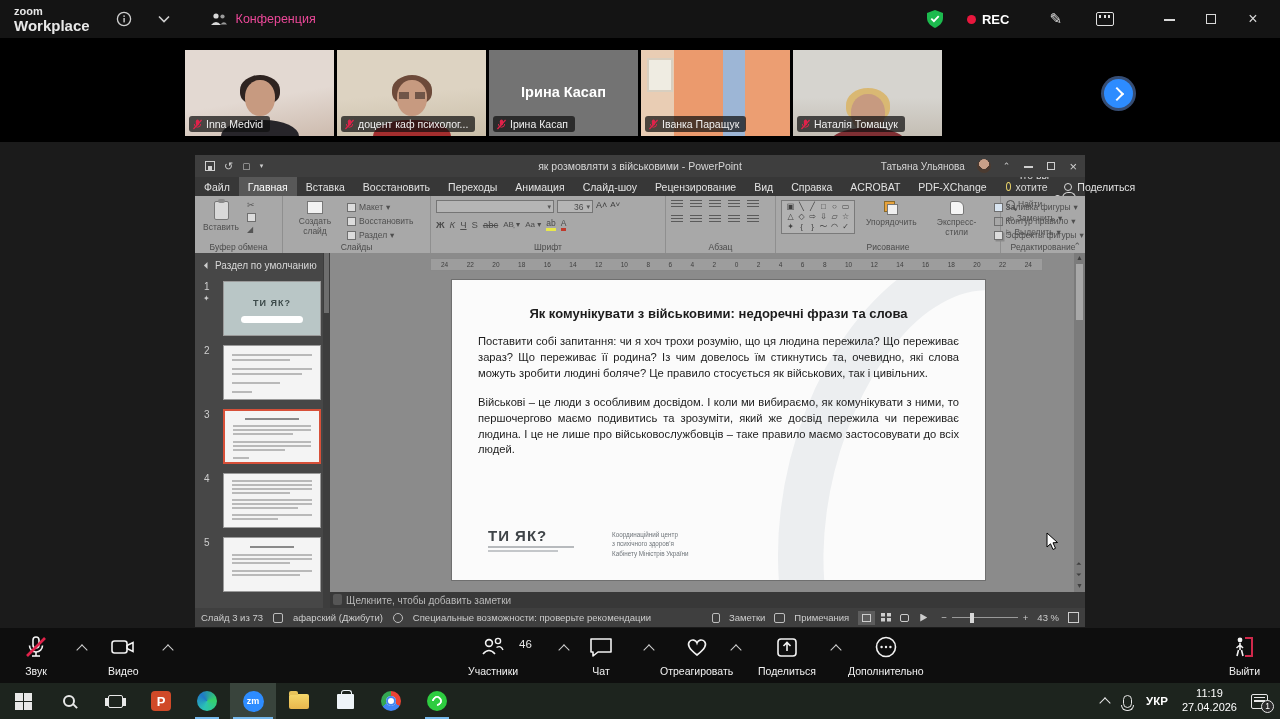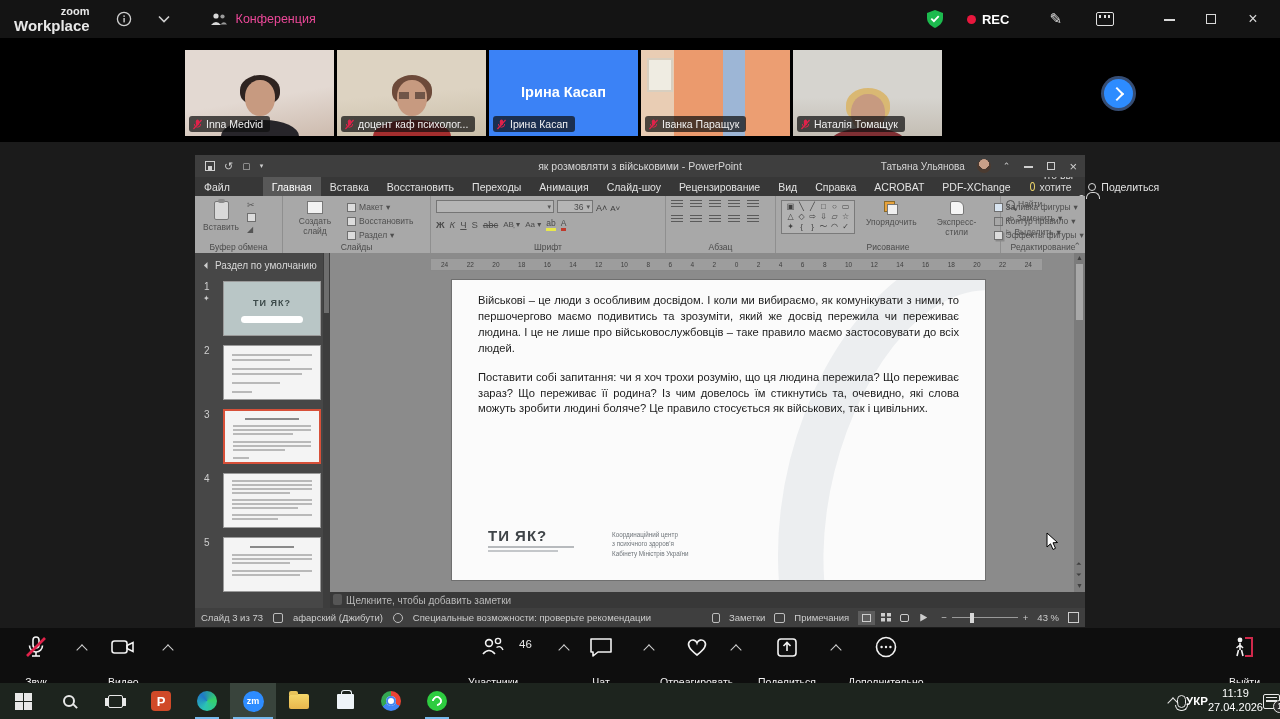--- a/index.html
+++ b/index.html
@@ -4,21 +4,21 @@
 <style>
   * { margin:0; padding:0; box-sizing:border-box; }
   html,body { width:1280px; height:719px; overflow:hidden; background:#000;
     font-family:"Liberation Sans", sans-serif; }
   .screen { position:relative; width:1280px; height:719px; background:#000; }
 
   
   .topbar { position:absolute; top:0; left:0; width:1280px; height:38px; background:#141414;
     display:flex; align-items:center; color:#e8e8e8; }
   .brand { margin-left:14px; line-height:1; }
-  .brand .z1 { font-size:11px; font-weight:bold; display:block;text-align:right; }
+  .brand .z1 { font-size:11px; font-weight:bold; display:block; }
   .brand .z2 { font-size:15px; font-weight:bold; display:block; margin-top:1px; }
   .tb-ico { color:#cfcfcf; font-size:14px; margin-left:26px; display:flex; align-items:center; }
   .meet-tab { display:flex; align-items:center; gap:8px; margin-left:40px; font-size:12.5px; color:#ec4899; }
   .screen-tab { position:absolute; left:435px; top:4px; width:230px; height:34px; background:#2b2b2b;
     border-radius:8px 8px 0 0; display:flex; align-items:center; gap:8px; padding:0 10px; font-size:12.5px; }
   .screen-tab .mini-avatar { width:18px; height:18px; border-radius:5px;
     background:radial-gradient(circle at 50% 35%, #caa088 0 40%, #5a4638 41% 75%, #8a7a6c 76%); }
   .ellipsis-circle { margin-left:auto; width:17px; height:17px; border:1.4px solid #cfcfcf; border-radius:50%;
     display:flex; align-items:center; justify-content:center; font-size:10px; letter-spacing:1px; color:#cfcfcf; }
   .topbar-right { position:absolute; right:0; top:0; height:38px; display:flex; align-items:center; gap:0; }
@@ -56,21 +56,21 @@
   .t2 .hair{background:#4a3a36;} .t2 .body{background:#37506e;}
   .t2 .ytxt { position:absolute; top:4px; left:22px; right:4px; height:4px; background:#e5d23c; opacity:.85; border-radius:2px;}
   .t2 .ytxt.l2 { top:12px; right:30px; }
   .t2 .ytxt.l3 { top:20px; left:22px; right:60px; }
   .t2 .cathedral { position:absolute; left:16px; bottom:0; width:34px; height:52px; background:#7d4a3c;
     clip-path:polygon(50% 0, 62% 18%, 62% 40%, 100% 55%, 100% 100%, 0 100%, 0 55%, 38% 40%, 38% 18%); opacity:.9;}
   .t3 { background:linear-gradient(175deg,#ddd3c2 0 50%, #cabfa9 100%); }
   .t3 .hair{background:#6d4a3a;} .t3 .body{background:#a32e2e;}
   .t3 .glasses,.t2 .glasses { position:absolute; top:12px; left:50%; transform:translateX(-50%); width:26px; height:7px;
     border-left:10px solid rgba(40,30,25,.55); border-right:10px solid rgba(40,30,25,.55); }
-  .t4 { background:#3b82f6; }
+  .t4 { background:#737373; }
   .t4 .big-name { position:absolute; top:34px; width:100%; text-align:center; color:#fff;
     font-size:14.5px; font-weight:bold; }
   .t5 { background:linear-gradient(90deg,#e9cdb4 0 22%, #eb9a6d 22% 55%, #9db6d6 55% 70%, #ec9e72 70%); }
   .t5 .window { position:absolute; left:6px; top:8px; width:26px; height:34px; background:#efece2; border:2px solid #d8cfc0; }
   .t6 { background:linear-gradient(180deg,#d6d4cf 0 55%, #c4beb4 100%); }
   .t6 .head { top:14px; width:34px; height:38px; }
   .t6 .hair { top:8px; width:44px; height:34px; background:#d9b873; }
   .t6 .body { bottom:-22px; background:#7e2f33; }
   .next-btn { position:absolute; left:1104px; top:41px; width:29px; height:29px; border-radius:50%;
     background:#2d8cff; box-shadow:0 0 0 3px rgba(120,170,255,.45); display:flex; align-items:center;
@@ -93,21 +93,21 @@
   .ppt-tb-right { margin-left:auto; display:flex; align-items:center; gap:12px; margin-right:8px; font-size:10px; }
   .ppt-avatar { width:14px; height:14px; border-radius:50%;
     background:radial-gradient(circle at 50% 35%, #caa088 0 42%, #4a3a30 43%); }
   .chrome-g { color:#cfcfcf; font-size:11px; display:flex; gap:14px; align-items:center; }
 
   
   .ppt-tabsrow { height:19px; background:#373737; display:flex; align-items:center; color:#e2e2e2;
     font-size:10.5px; flex:0 0 auto; }
   .ppt-tabs { display:flex; height:100%; }
   .ppt-tabs span { padding:0 9px; display:flex; align-items:center; white-space:nowrap; }
-  .ppt-tabs span:nth-of-type(2) { background:#585858; color:#fff;margin-left:24px; }
+  .ppt-tabs span:nth-of-type(2) { background:#585858; color:#fff; }
   .tellme { display:flex; align-items:center; gap:5px; margin-left:10px; color:#dadada; }
   .bulb { width:9px; height:9px; border-radius:50%; border:1.3px solid #e8d26a; position:relative; }
   .ppt-sharebtn { margin-left:auto; margin-right:12px; display:flex; align-items:center; gap:5px; }
   .person-glyph { width:8px; height:8px; border-radius:50%; border:1.3px solid #dadada; position:relative; }
   .person-glyph::after{content:"";position:absolute;top:8px;left:-3px;width:12px;height:6px;border-radius:6px 6px 0 0;border:1.3px solid #dadada;border-bottom:none;}
 
   
   .ribbon { height:57px; background:#a8a8a8; display:flex; flex:0 0 auto; color:#3d3d3d; position:relative; }
   .rgroup { position:relative; border-right:1px solid #8f8f8f; display:flex; flex-direction:column; }
   .rlabel { position:absolute; bottom:1px; left:0; right:0; text-align:center; font-size:8.5px; color:#4a4a4a; }
@@ -115,21 +115,21 @@
   .bigbtn { display:flex; flex-direction:column; align-items:center; font-size:8.5px; gap:2px; padding:1px 3px; color:#4f4f4f; text-align:center;}
   .clip-ic { width:15px; height:19px; background:#d9d9d9; border:1px solid #777; border-radius:2px; position:relative;}
   .clip-ic::after{content:"";position:absolute;top:-3px;left:3px;width:7px;height:4px;background:#8a8a8a;border-radius:2px;}
   .slide-ic { width:16px; height:13px; background:#f2f2f2; border:1px solid #777; position:relative; }
   .minicol { display:flex; flex-direction:column; gap:3px; font-size:9px; color:#555; }
   .minirow { display:flex; align-items:center; gap:3px; font-size:8.5px; white-space:nowrap; color:#4f4f4f;}
   .sq8 { width:9px; height:9px; border:1px solid #6f6f6f; background:#dcdcdc; display:inline-block; flex:0 0 auto;}
   .combo { height:13px; border:1px solid #757575; background:#b5b5b5; display:flex; align-items:center;
     justify-content:flex-end; font-size:8.5px; color:#4a4a4a; padding:0 2px; gap:3px; }
   .combo .car { font-size:7px; color:#555; }
-  .fontrow { display:flex; gap:3px; align-items:flex-end; }
+  .fontrow { display:flex; gap:3px; align-items:flex-start; }
   .glyphrow { display:flex; gap:5px; align-items:center; font-size:9.5px; color:#4c4c4c; margin-top:4px; }
   .lines-ic { width:12px; height:9px; background:repeating-linear-gradient(#5a5a5a 0 1px, transparent 1px 3px); display:inline-block;}
   .shape-box { border:1px solid #7a7a7a; background:#b2b2b2; padding:1px 3px; display:grid;
     grid-template-columns:repeat(6,11px); grid-auto-rows:10px; font-size:8px; color:#3f3f3f; line-height:10px;
     text-align:center; }
   .arrange-ic { width:14px; height:14px; position:relative; }
   .arrange-ic::before{content:"";position:absolute;left:0;top:0;width:9px;height:9px;background:#e8a33d;border:1px solid #8a6a2a;}
   .arrange-ic::after{content:"";position:absolute;right:0;bottom:0;width:9px;height:9px;background:#f0f0f0;border:1px solid #777;}
   .qstyle-ic { width:14px; height:14px; background:#f5f5f5; border:1px solid #777; border-radius:2px 6px 2px 2px;}
   .edit-ic { width:9px; height:9px; border:1.2px solid #4f4f4f; border-radius:50%; position:relative; display:inline-block;}
@@ -196,21 +196,21 @@
   .zoomslider { display:flex; align-items:center; gap:5px; }
   .ztrack { width:66px; height:1.5px; background:#9a9a9a; position:relative; }
   .zhandle { position:absolute; left:27%; top:-4px; width:4px; height:10px; background:#d8d8d8; }
   .fit-ic { width:11px; height:11px; border:1.2px solid #cdcdcd; position:relative; }
 
   
   .cursor { position:absolute; left:1046px; top:390px; width:13px; height:19px; z-index:50; }
 
   
   .zoombar { position:absolute; top:628px; left:0; width:1280px; height:55px; background:#0e0e0e; color:#fff; }
-  .zb-item { position:absolute; top:7px; display:flex; flex-direction:column; align-items:center; gap:17px; }
+  .zb-item { position:absolute; top:7px; display:flex; flex-direction:column; align-items:center; gap:6px; }
   .zb-item .lbl { font-size:10.5px; color:#f2f2f2; white-space:nowrap; }
   .zb-item svg { display:block; }
   .caret-up { position:absolute; top:18px; width:8px; height:8px; border-left:1.6px solid #d0d0d0;
     border-top:1.6px solid #d0d0d0; transform:rotate(45deg); }
   .pcount { position:absolute; font-size:11.5px; color:#e8e8e8; }
 
   
   .taskbar { position:absolute; top:683px; left:0; width:1280px; height:36px; background:#1d241e;
     display:flex; align-items:center; color:#fff; }
   .tb-icon { width:46px; height:36px; display:flex; align-items:center; justify-content:center; position:relative; }
@@ -232,21 +232,21 @@
   .folder-ic { width:20px; height:15px; background:linear-gradient(#f5d76b,#e8b64c); border-radius:2px; position:relative;}
   .folder-ic::before{content:"";position:absolute;top:-3px;left:0;width:9px;height:4px;background:#e8c35a;border-radius:2px 2px 0 0;}
   .store-ic { width:17px; height:15px; background:#eef4f8; border-radius:1px; position:relative; }
   .store-ic::before{content:"";position:absolute;top:-4px;left:4px;width:9px;height:5px;border:1.5px solid #eef4f8;border-bottom:none;border-radius:3px 3px 0 0;}
   .chrome-ic { width:20px; height:20px; border-radius:50%;
     background:conic-gradient(#ea4335 0 33%, #4285f4 33% 66%, #34a853 66% 100%); position:relative; }
   .chrome-ic::after { content:""; position:absolute; inset:5px; border-radius:50%; background:#fff; box-shadow:inset 0 0 0 2px #4285f4; }
   .wa-ic { width:20px; height:20px; border-radius:50%; background:#2ecc40; position:relative; }
   .wa-ic::after { content:""; position:absolute; inset:5px; border:2px solid #fff; border-radius:50%;
     border-left-color:transparent; transform:rotate(-45deg); }
-  .tray { margin-left:auto; display:flex; align-items:center; }
+  .tray { margin-left:auto; display:flex; align-items:center; gap:14px; padding-right:12px; }
   .tray .chev { width:8px; height:8px; border-left:1.8px solid #e8e8e8; border-top:1.8px solid #e8e8e8;
     transform:rotate(45deg); margin-top:3px; }
   .tray-mic { width:9px; height:13px; border:1.6px solid #e8e8e8; border-radius:5px; position:relative; }
   .tray-mic::after { content:""; position:absolute; left:-3px; bottom:-4px; width:11px; height:5px;
     border:1.6px solid #e8e8e8; border-top:none; border-radius:0 0 7px 7px; }
   .lang { font-size:11.5px; font-weight:bold; }
   .clock { font-size:11px; text-align:center; line-height:1.25; }
   .notif { position:relative; width:17px; height:15px; border:1.6px solid #e8e8e8; border-radius:2px; }
   .notif::before { content:""; position:absolute; top:2px; left:2px; right:2px; height:5px;
     background:repeating-linear-gradient(#e8e8e8 0 1.4px, transparent 1.4px 3.4px); }
@@ -654,22 +654,23 @@
                 <span>14</span>
                 <span>16</span>
                 <span>18</span>
                 <span>20</span>
                 <span>22</span>
                 <span>24</span>
               </div>
 
             <div class="slide">
               <div class="swoosh"></div>
+              <div class="slide-title">Як комунікувати з військовими: недоречні фрази та слова</div>
+              <div class="slide-p">Поставити собі запитання: чи я хоч трохи розумію, що ця людина пережила? Що переживає зараз? Що переживає її родина? Із чим довелось їм стикнутись та, очевидно, які слова можуть зробити людині боляче?  Це правило стосується як військових, так і цивільних.</div>
               <div class="slide-p">Військові – це люди з особливим досвідом. І коли ми вибираємо, як комунікувати з ними, то першочергово маємо подивитись та зрозуміти, який же досвід пережила чи переживає людина. І це не лише про військовослужбовців – таке правило маємо застосовувати до всіх людей.</div>
-              <div class="slide-p">Поставити собі запитання: чи я хоч трохи розумію, що ця людина пережила? Що переживає зараз? Що переживає її родина? Із чим довелось їм стикнутись та, очевидно, які слова можуть зробити людині боляче?  Це правило стосується як військових, так і цивільних.</div>
               <div class="slide-footer">
                 <div class="tiyak">
                   <span>ТИ ЯК?</span>
                   <div class="sub"></div><div class="sub2"></div>
                 </div>
                 <div class="org">
                   <div>Координаційний центр</div>
                   <div>з психічного здоров'я</div>
                   <div>Кабінету Міністрів України</div>
                 </div>

